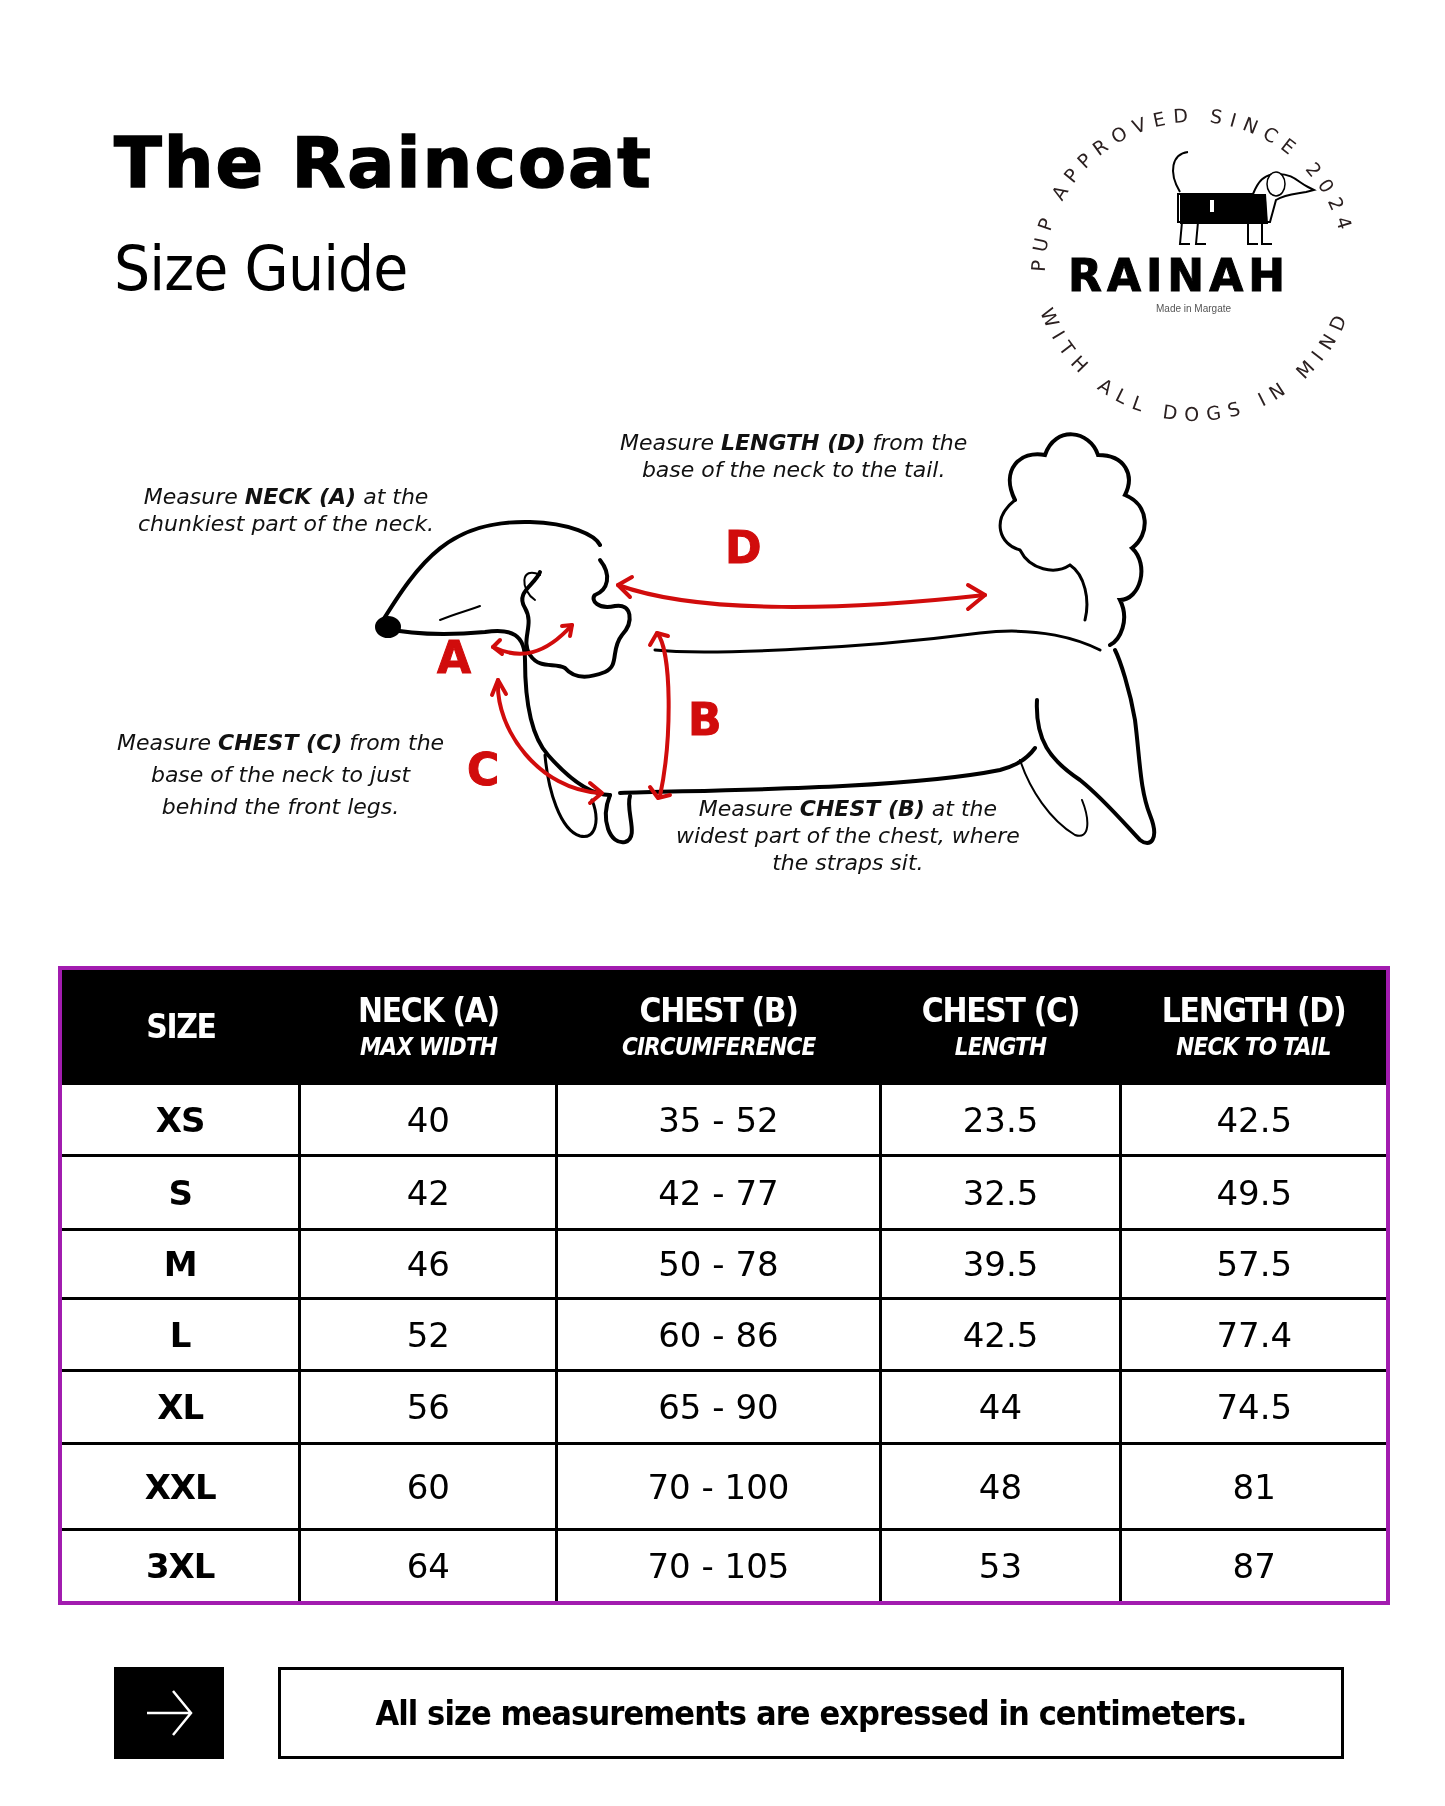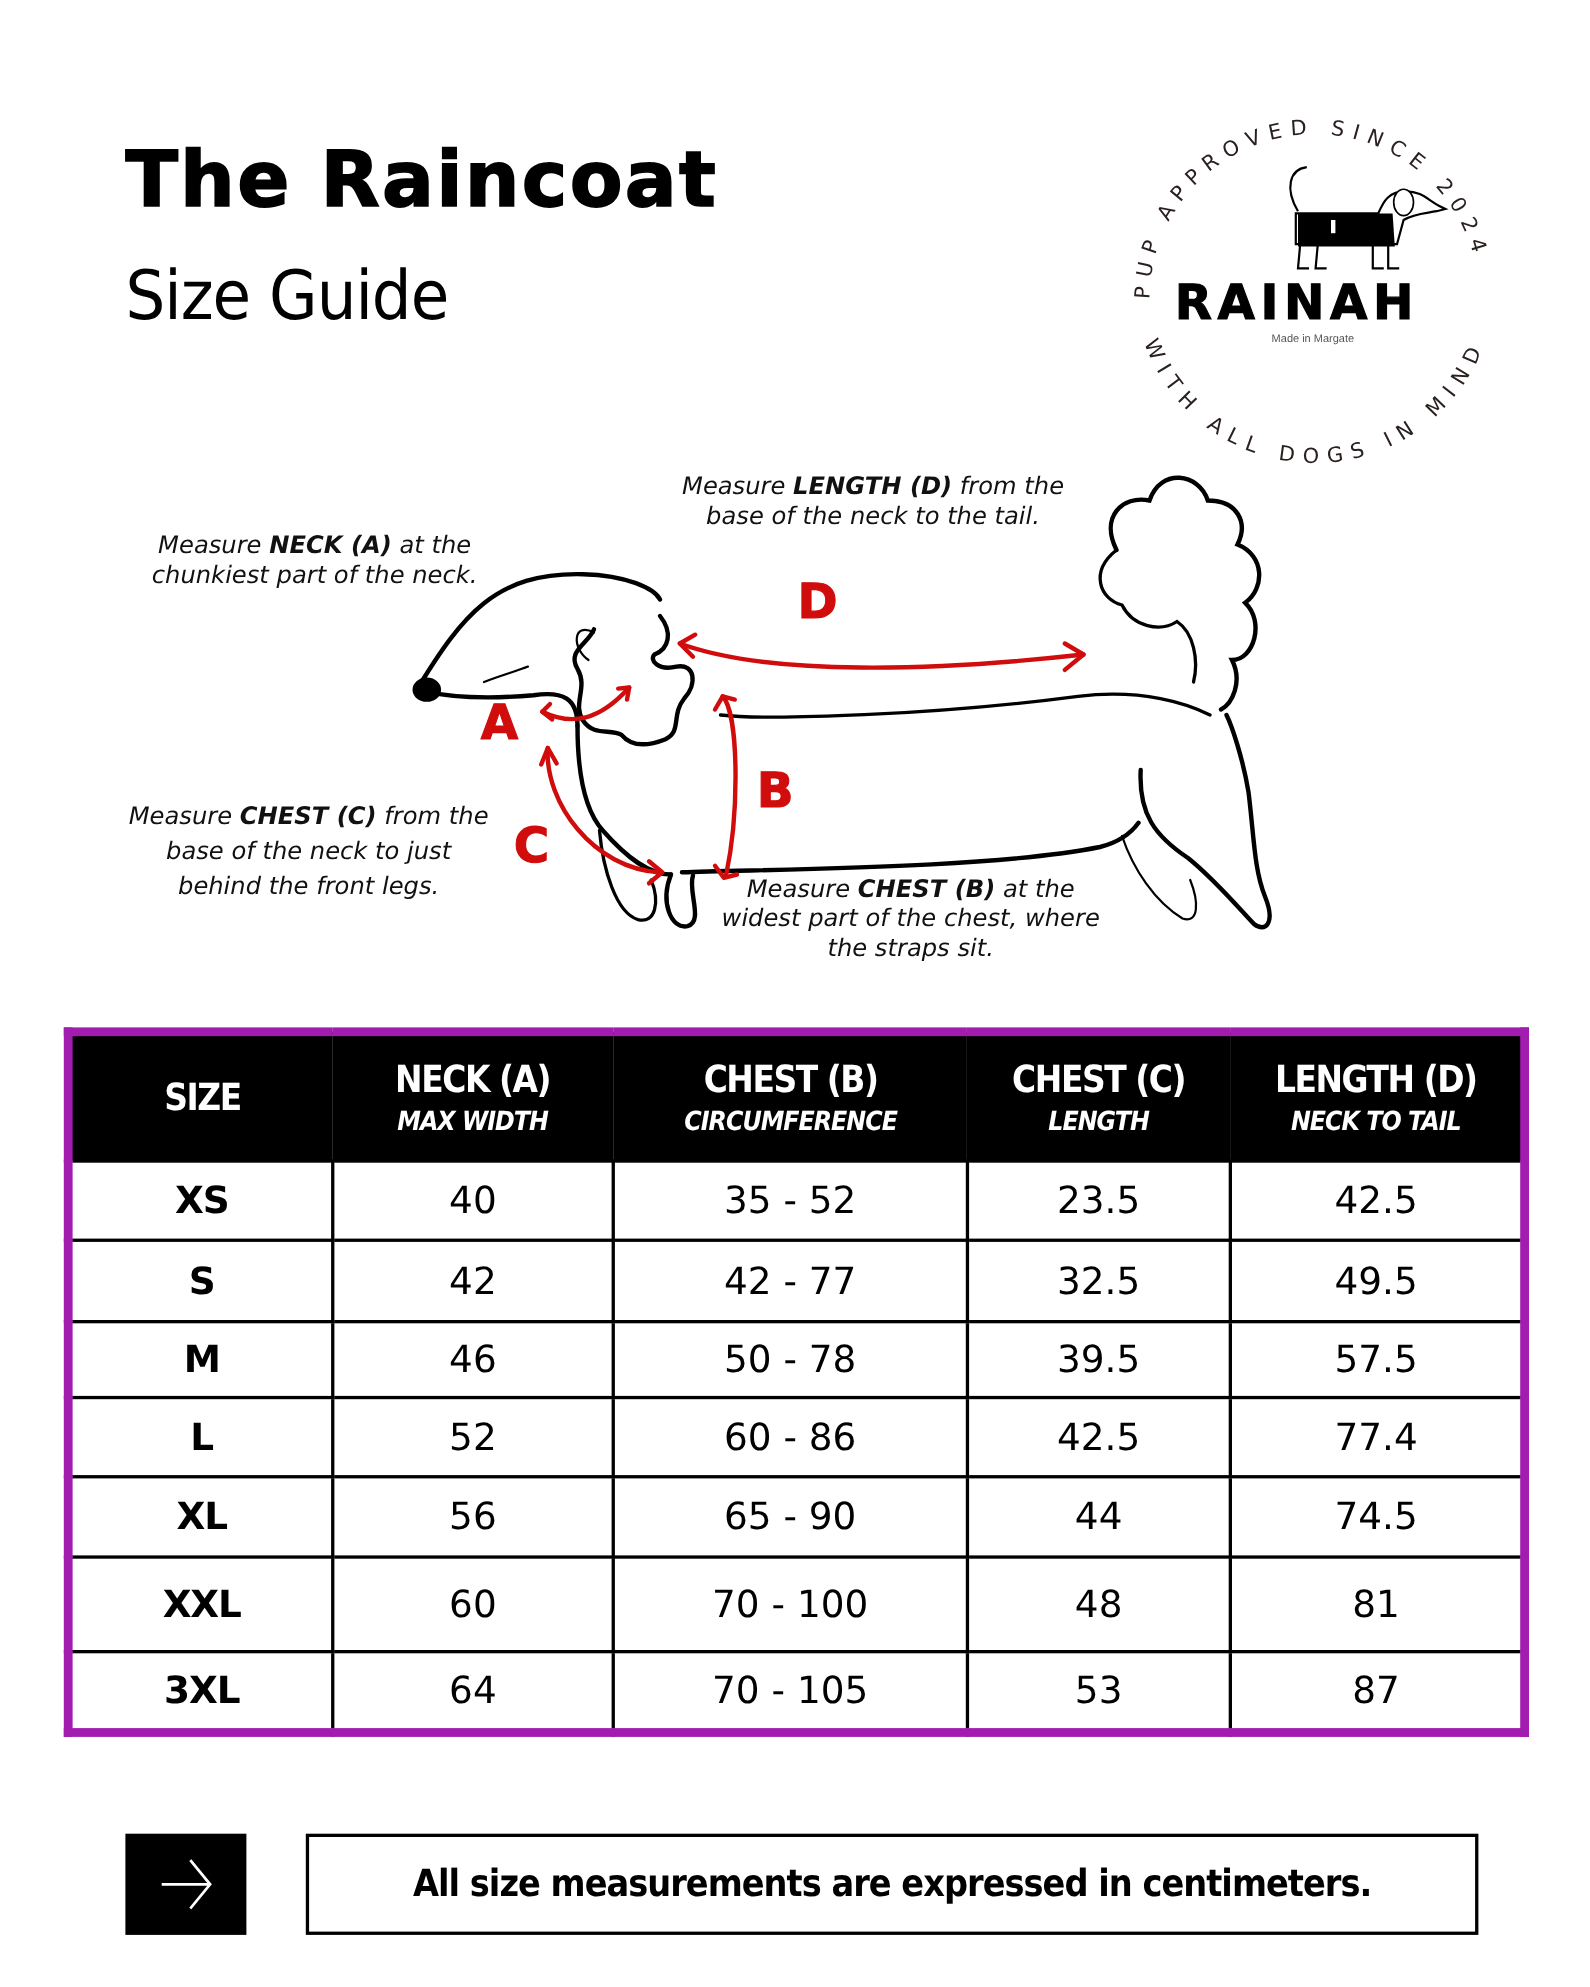--- a/index.html
+++ b/index.html
@@ -11,21 +11,21 @@
     .badge { position: absolute; left: 1003px; top: 72px; width: 385px; height: 375px; }
     .badge svg { width: 100%; height: 100%; }
     .brand-name { position: absolute; left: 1068px; top: 254px; font-family: "DejaVu Sans", sans-serif; font-weight: 900; font-size: 44px; letter-spacing: 5px; line-height: 1; -webkit-text-stroke: 1px #000; }
     .brand-tag { position: absolute; left: 1156px; top: 303px; font-size: 10px; color: #555; }
 
     .diagram { position: absolute; left: 0; top: 400px; width: 1445px; height: 500px; }
     .note { position: absolute; font-family: "DejaVu Sans", sans-serif; font-style: italic; font-size: 22px; line-height: 27px; text-align: center; color: #111; white-space: nowrap; }
     .note b { font-weight: 700; }
     .letter { position: absolute; font-family: "DejaVu Sans", sans-serif; font-weight: 900; font-size: 44px; color: #d10c0c; line-height: 1; -webkit-text-stroke: 1px #d10c0c; }
 
-    .table { position: absolute; left: 58px; top: 934px; width: 1332px; border-collapse: collapse; border: 8px solid #a21caf; }
+    .table { position: absolute; left: 58px; top: 966px; width: 1332px; border-collapse: collapse; border: 4px solid #a21caf; }
     .table th { background: #000; color: #fff; font-family: "DejaVu Sans", sans-serif; height: 112px; padding: 0; text-align: center; vertical-align: middle; }
     .th-main { display: block; font-size: 34px; font-weight: 700; letter-spacing: -1.5px; transform: scaleX(0.88); line-height: 42px; }
     .th-sub { display: block; font-size: 24px; font-style: italic; font-weight: 700; letter-spacing: -1px; transform: scaleX(0.9); line-height: 32px; }
     .table td { border: 3px solid #000; text-align: center; vertical-align: middle; font-family: "DejaVu Sans", sans-serif; font-size: 34px; height: 66px; padding: 0; }
     .table td.size { font-weight: 700; letter-spacing: -1px; }
     .col1 { width: 237px; } .col2 { width: 256px; } .col3 { width: 322px; } .col4 { width: 240px; } .col5 { width: 264px; }
 
     .arrow-box { position: absolute; left: 114px; top: 1667px; width: 110px; height: 92px; background: #000; display: flex; align-items: center; justify-content: center; }
     .note-box { position: absolute; left: 278px; top: 1667px; width: 1060px; height: 86px; border: 3px solid #000; display: flex; align-items: center; justify-content: center; }
     .note-box span { font-family: "DejaVu Sans", sans-serif; font-weight: 700; font-size: 34px; letter-spacing: -1px; transform: scaleX(0.9); }
@@ -117,21 +117,21 @@
   </div>
   <div class="note" style="left:620px;top:29px;">
     <span>Measure </span><b>LENGTH (D)</b><span> from the</span><br>
     <span>base of the neck to the tail.</span>
   </div>
   <div class="note" style="left:117px;top:327px;line-height:32px;">
     <span>Measure </span><b>CHEST (C)</b><span> from the</span><br>
     <span>base of the neck to just</span><br>
     <span>behind the front legs.</span>
   </div>
-  <div class="note" style="left:656px;top:395px;">
+  <div class="note" style="left:676px;top:395px;">
     <span>Measure </span><b>CHEST (B)</b><span> at the</span><br>
     <span>widest part of the chest, where</span><br>
     <span>the straps sit.</span>
   </div>
 
   <div class="letter" style="left:437px;top:236px;">A</div>
   <div class="letter" style="left:688px;top:298px;">B</div>
   <div class="letter" style="left:467px;top:348px;">C</div>
   <div class="letter" style="left:725px;top:126px;">D</div>
 </div>

